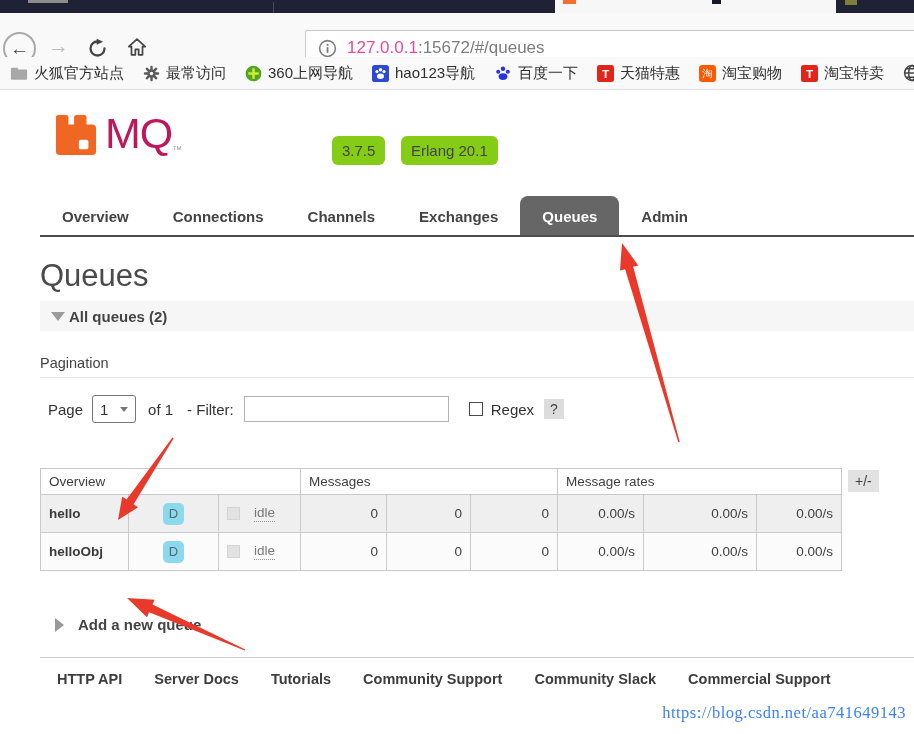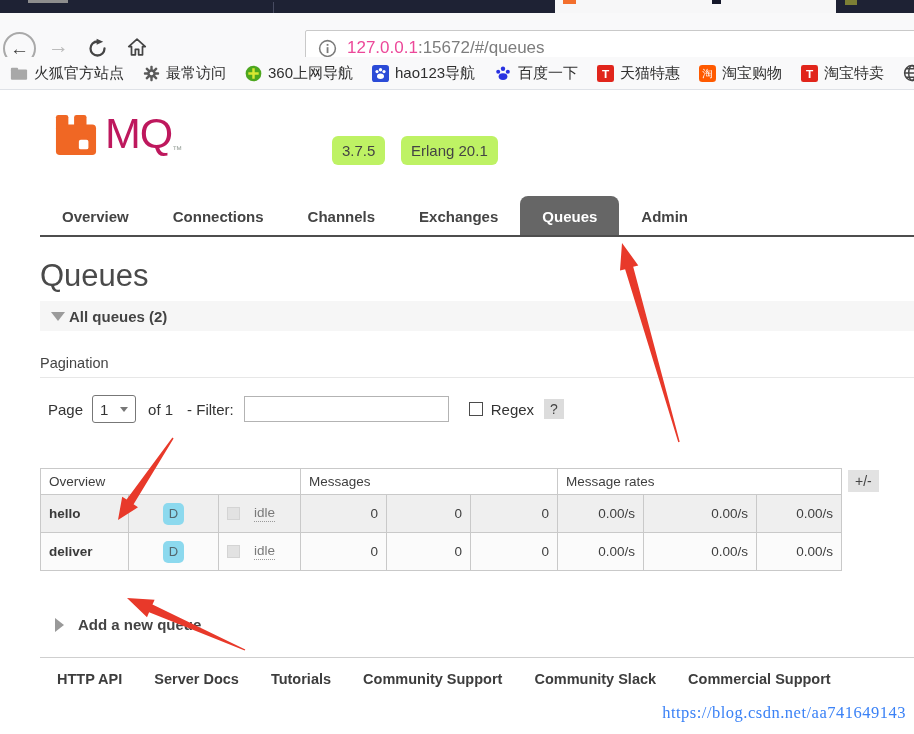--- a/index.html
+++ b/index.html
@@ -32,21 +32,21 @@
              padding-left:10px;gap:19px;}
   .bm{display:flex;align-items:center;gap:6px;font-size:15px;color:#2f2f2f;white-space:nowrap;flex:0 0 auto;}
   .bm svg{flex:0 0 auto;}
 
   
   .brand{position:absolute;left:55px;top:110px;display:flex;align-items:flex-start;}
   .brand-mark{margin-right:8px;margin-top:4px;}
   .brand-rabbit{color:#f06724;font-size:43px;line-height:1.1;letter-spacing:-1px;}
   .brand-mq{color:#be185d;font-size:43px;line-height:1.1;letter-spacing:-1px;}
   .brand-tm{color:#9aa39c;font-size:10px;margin-top:34px;}
-  .badge{position:absolute;background:#bef264;border-radius:6px;padding:6px 10px;font-size:15px;color:#444;}
+  .badge{position:absolute;background:#84cc16;border-radius:6px;padding:6px 10px;font-size:15px;color:#444;}
   .badge-ver{left:332px;top:136px;}
   .badge-erl{left:401px;top:136px;}
 
   .navtabs{position:absolute;left:40px;top:196px;width:874px;height:41px;
            border-bottom:2px solid #4e4e4e;box-sizing:border-box;display:flex;align-items:stretch;}
   .navtab{font-weight:bold;font-size:15px;color:#444;padding:12px 22px 0 22px;}
   .navtab.active{background:#666;color:#fff;border-radius:8px 8px 0 0;}
 
   .page-title{position:absolute;left:40px;top:258px;font-size:31px;color:#4a4a4a;font-weight:normal;margin:0;}
 
@@ -307,21 +307,21 @@
       </span>
     </td>
     <td class="cell-num">0</td>
     <td class="cell-num">0</td>
     <td class="cell-num">0</td>
     <td class="cell-num">0.00/s</td>
     <td class="cell-num">0.00/s</td>
     <td class="cell-num">0.00/s</td>
   </tr>
   <tr class="row-even">
-    <td class="cell-name">deliver</td>
+    <td class="cell-name">helloObj</td>
     <td class="cell-feat">
       <span class="features-badge">D</span>
     </td>
     <td>
       <span class="state-wrap">
         <span class="state-sq"></span>
         <span class="idle">idle</span>
       </span>
     </td>
     <td class="cell-num">0</td>

